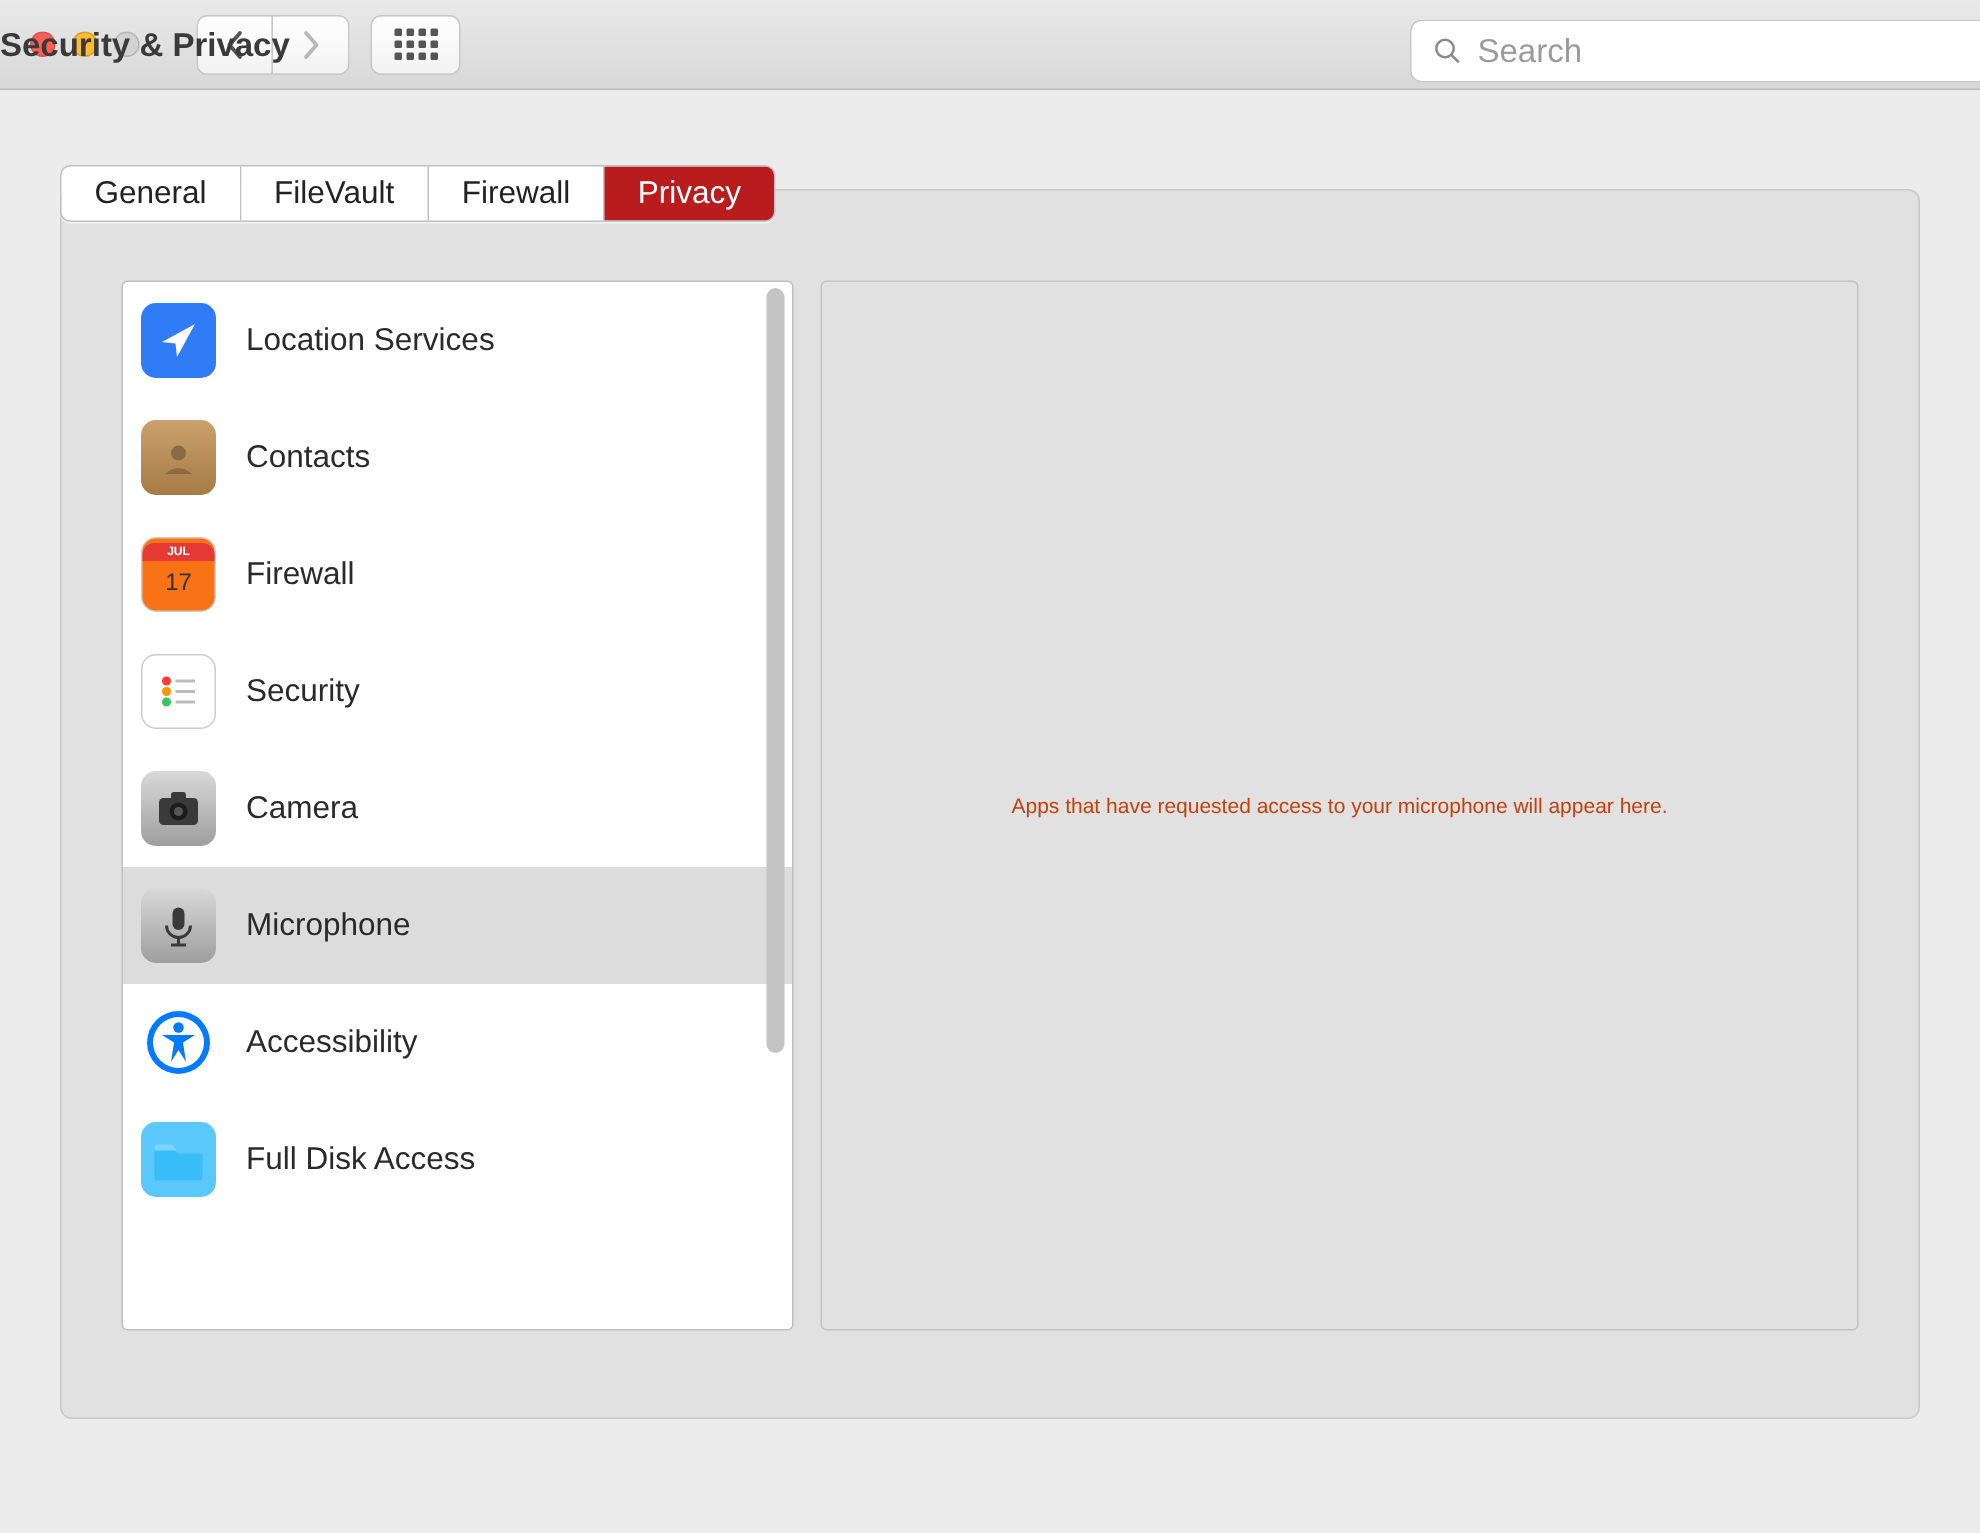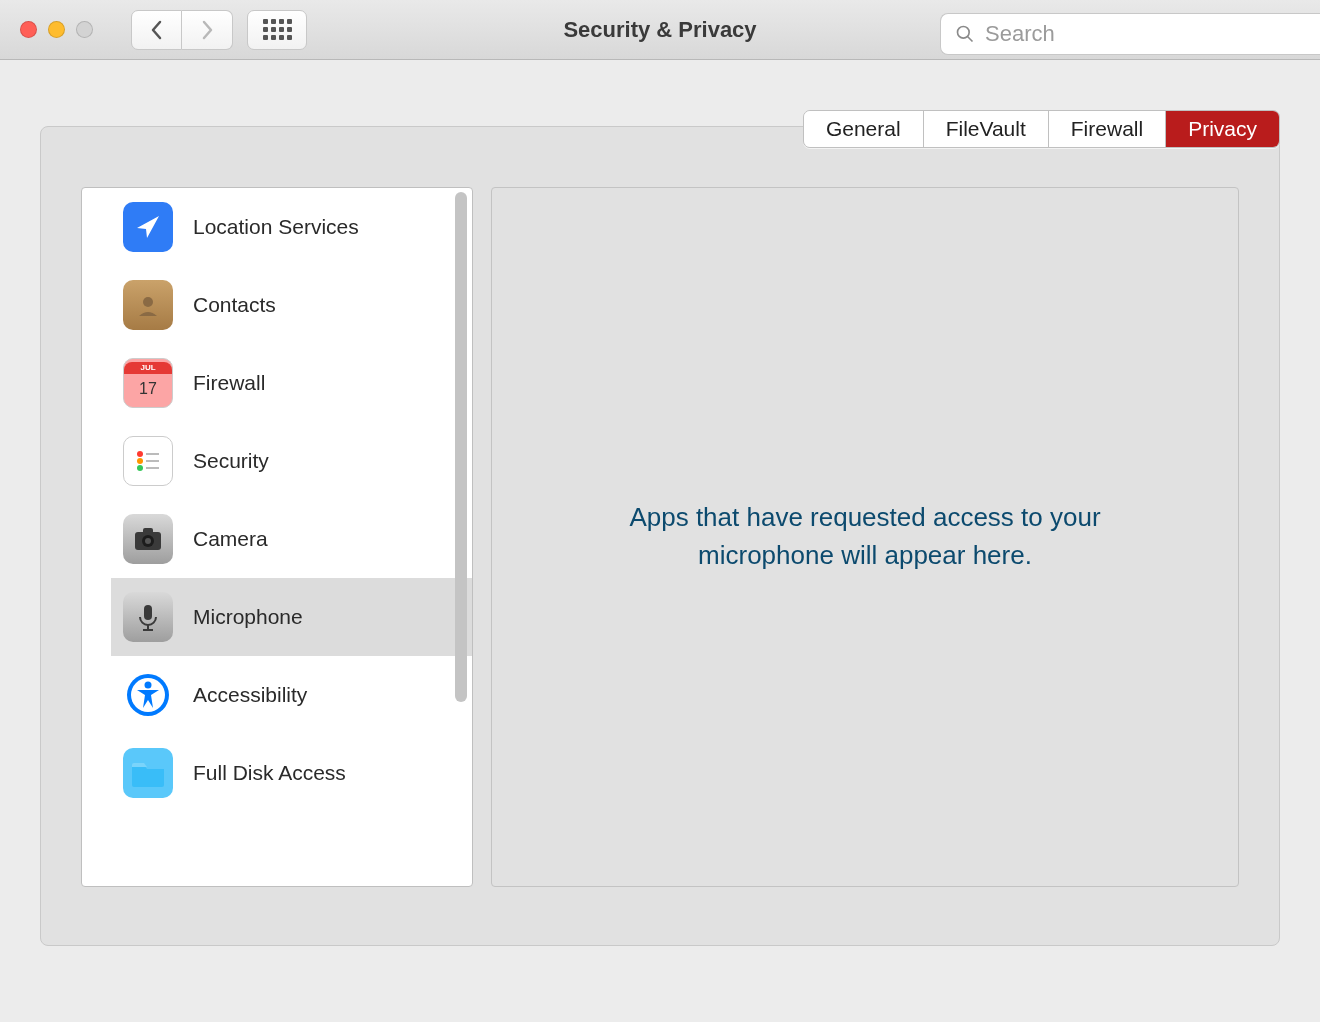--- a/index.html
+++ b/index.html
@@ -39,21 +39,21 @@
     background: linear-gradient(#ffffff,#f2f2f2);
     border: 1px solid #c8c8c8; border-radius: 7px;
     display:flex; align-items:center; justify-content:center;
   }
   .grid-dots {
     display:grid; grid-template-columns:repeat(4,5px); grid-template-rows:repeat(3,5px); gap:3px;
   }
   .grid-dots span { width:5px; height:5px; background:#555; border-radius:1px; }
 
   .title {
-    position:absolute; left:0; right:0; text-align:center;
+    position:absolute; left:0; right:0; text-align:left;
     font-size: 22px; font-weight: 600; color:#3a3a3a;
     pointer-events:none;
   }
 
   .search-wrap {
     position:absolute; right:0; top:13px;
     width: 380px; height:42px;
     background:#fff; border:1px solid #c8c8c8; border-right:none;
     border-radius: 8px 0 0 8px;
     display:flex; align-items:center;
@@ -62,21 +62,21 @@
   .search-wrap input {
     border:none; outline:none; font-size:22px; color:#444; width: 300px;
     background:transparent;
   }
   .search-wrap input::placeholder { color:#9b9b9b; }
 
   
   .content { padding: 50px 40px 0 40px; }
 
   .tabs {
-    display:flex; justify-content:flex-end; position:relative; z-index:2;
+    display:flex; justify-content:flex-start; position:relative; z-index:2;
   }
   .tabbar {
     display:flex;
     border:1px solid #c0c0c0; border-radius:7px; overflow:hidden;
     box-shadow: 0 1px 0 rgba(255,255,255,.6);
   }
   .tab {
     padding: 6px 22px; font-size:21px; background:#fff; color:#222;
     border-right:1px solid #c0c0c0; cursor:default;
   }
@@ -88,23 +88,23 @@
     background:#e1e1e1;
     border:1px solid #c9c9c9;
     border-radius:8px;
     padding: 60px 40px 40px 40px;
     height: 820px;
   }
   .panel-inner { display:flex; gap:18px; height: 700px; }
 
   
   .sidebar {
-    width: 392px; height:100%;
+    width: 448px; height:100%;
     background:#fff; border:1px solid #bfbfbf; border-radius:4px;
-    position:relative; overflow:hidden;padding-left:29px;
+    position:relative; overflow:hidden;
   }
   .sidebar-list { height:100%; overflow:hidden; }
   .sb-item {
     display:flex; align-items:center; gap:20px;
     height: 78px; padding-left: 12px;
     font-size:21px; color:#2a2a2a;
   }
   .sb-item.selected { background:#dcdcdc; }
   .sb-icon {
     width:50px; height:50px; border-radius:10px;
@@ -122,26 +122,26 @@
     background:#c4c4c4; border-radius:6px;
   }
 
   
   .detail {
     flex:1; height:100%;
     background:#e1e1e1; border:1px solid #c3c3c3; border-radius:4px;
     display:flex; align-items:center; justify-content:center;
     text-align:center; padding: 0 80px;
   }
-  .detail p { font-size:26px; color:#0c4a6e; line-height:1.45; }
+  .detail p { font-size:14px; color:#c2410c; line-height:1.45; }
 
   
   .ic-location { background:#2f7cf6; }
   .ic-contacts { background: linear-gradient(#caa26a,#a67b45); }
-  .ic-calendar { background:#fca5a5; border:1px solid #ccc; }
+  .ic-calendar { background:#f97316; border:1px solid #ccc; }
   .ic-reminders{ background:#fff; border:1px solid #ccc; }
   .ic-photos   { background:#fff; border:1px solid #e2e2e2; }
   .ic-camera   { background:linear-gradient(#d9d9d9,#9e9e9e); }
   .ic-mic      { background:linear-gradient(#d9d9d9,#9e9e9e); }
   .ic-access   { background:#fff; }
   .ic-disk     { background:#5ac8fa; }
 </style>
 </head>
 <body>
 

